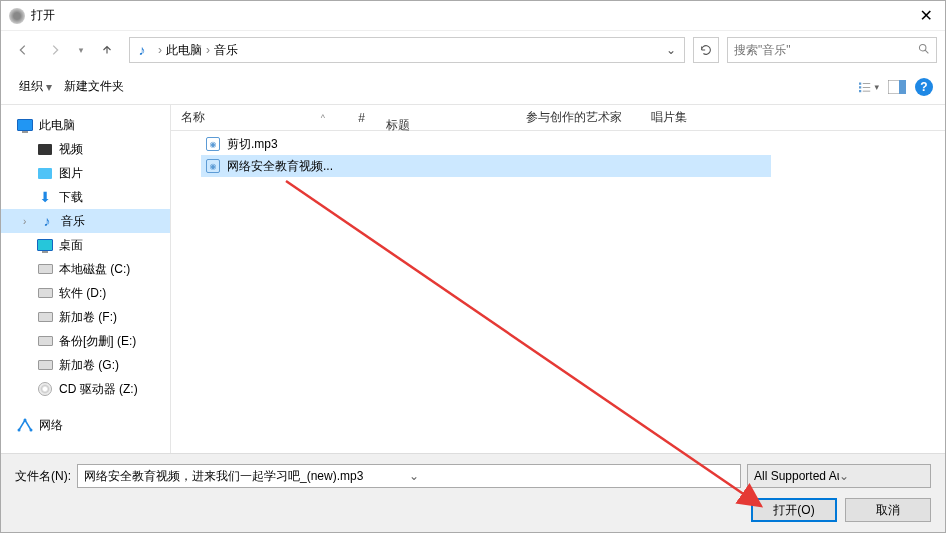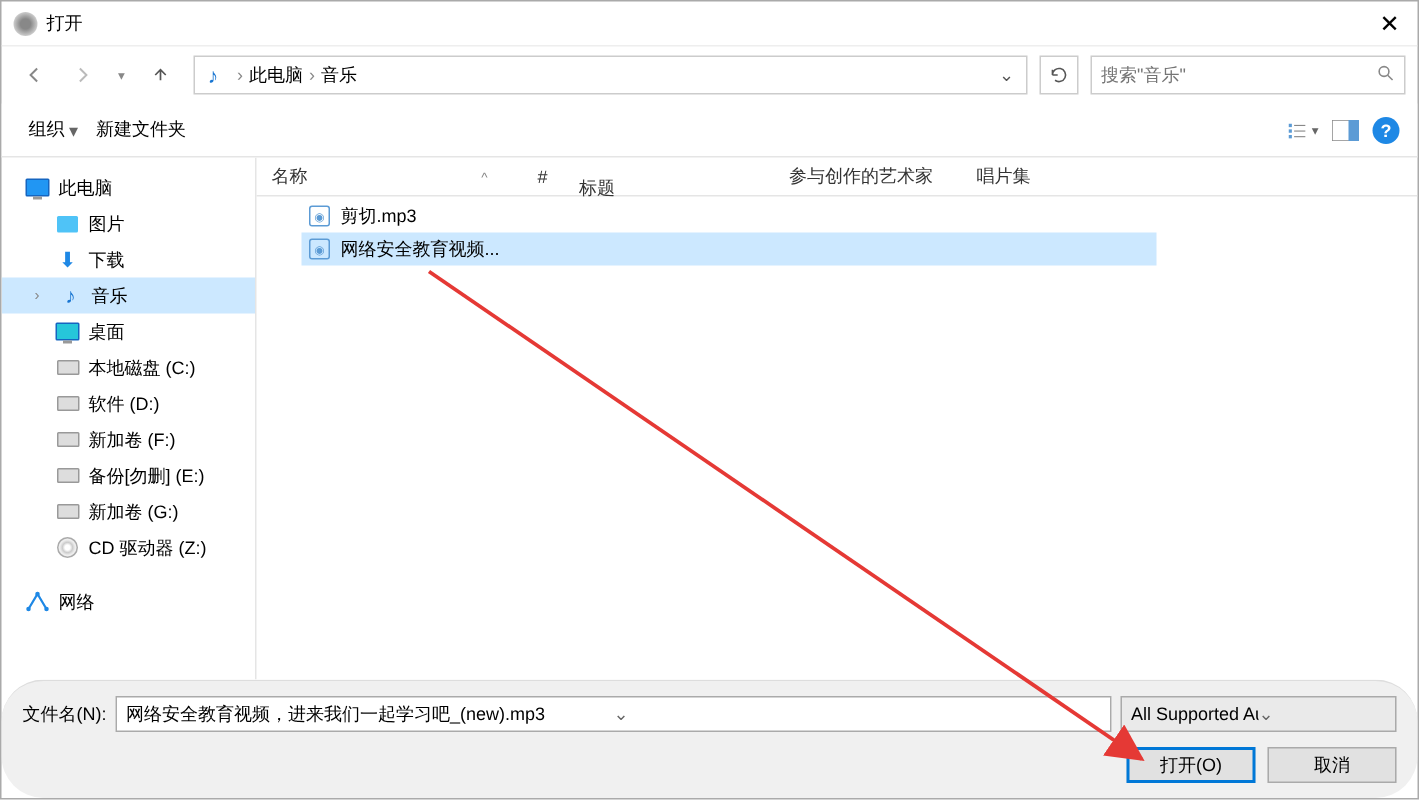--- a/index.html
+++ b/index.html
@@ -46,21 +46,21 @@
     .col.title { width: 140px; margin-top: 16px; }
     .col.artist { width: 125px; }
     .col.album { flex: 1; }
     .sort-arrow { color: #888; font-size: 9px; }
     
     .files { padding: 2px 0 2px 30px; }
     .file-row { height: 22px; display: flex; align-items: center; gap: 6px; padding: 0 4px; }
     .file-row.selected { background: #cce8ff; }
     .file-icon { width: 16px; height: 16px; display: flex; align-items: center; justify-content: center; }
     
-    .footer { background: #f0f0f0; border-top: 1px solid #ddd; padding: 10px 14px; border-radius: 28px; }
+    .footer { background: #f0f0f0; border-top: 1px solid #ddd; padding: 10px 14px; }
     .fn-row { display: flex; align-items: center; gap: 6px; margin-bottom: 10px; }
     .fn-label { white-space: nowrap; }
     .fn-input { flex: 1; height: 24px; border: 1px solid #aaa; padding: 0 6px; background: #fff; display: flex; align-items: center; }
     .fn-input span { flex: 1; }
     .fn-drop { color: #666; }
     .filter { width: 184px; height: 24px; border: 1px solid #aaa; background: #eaeaea; display: flex; align-items: center; padding: 0 6px; }
     .filter span { flex: 1; white-space: nowrap; overflow: hidden; }
     .btn-row { display: flex; justify-content: flex-end; gap: 8px; }
     .btn { width: 86px; height: 24px; border: 1px solid #aaa; background: #e1e1e1; display: flex; align-items: center; justify-content: center; }
     .btn.primary { border: 2px solid #0078d7; background: #e1e1e1; }
@@ -161,20 +161,26 @@
   </div>
 </div>
 
 <div class="main">
   <div class="sidebar">
     <div class="side-item">
       <span class="side-icon">
           <div class="monitor-icon"></div>
         </span>
       <span>此电脑</span>
+    </div>
+    <div class="side-item indent">
+      <span class="side-icon">
+          <div style="width:14px;height:11px;background:#333;border-radius:1px"></div>
+        </span>
+      <span>视频</span>
     </div>
     <div class="side-item indent">
       <span class="side-icon">
           <div style="width:14px;height:11px;background:#4fc3f7;border-radius:1px"></div>
         </span>
       <span>图片</span>
     </div>
     <div class="side-item indent">
       <span class="side-icon dl-arrow">⬇</span>
       <span>下载</span>

